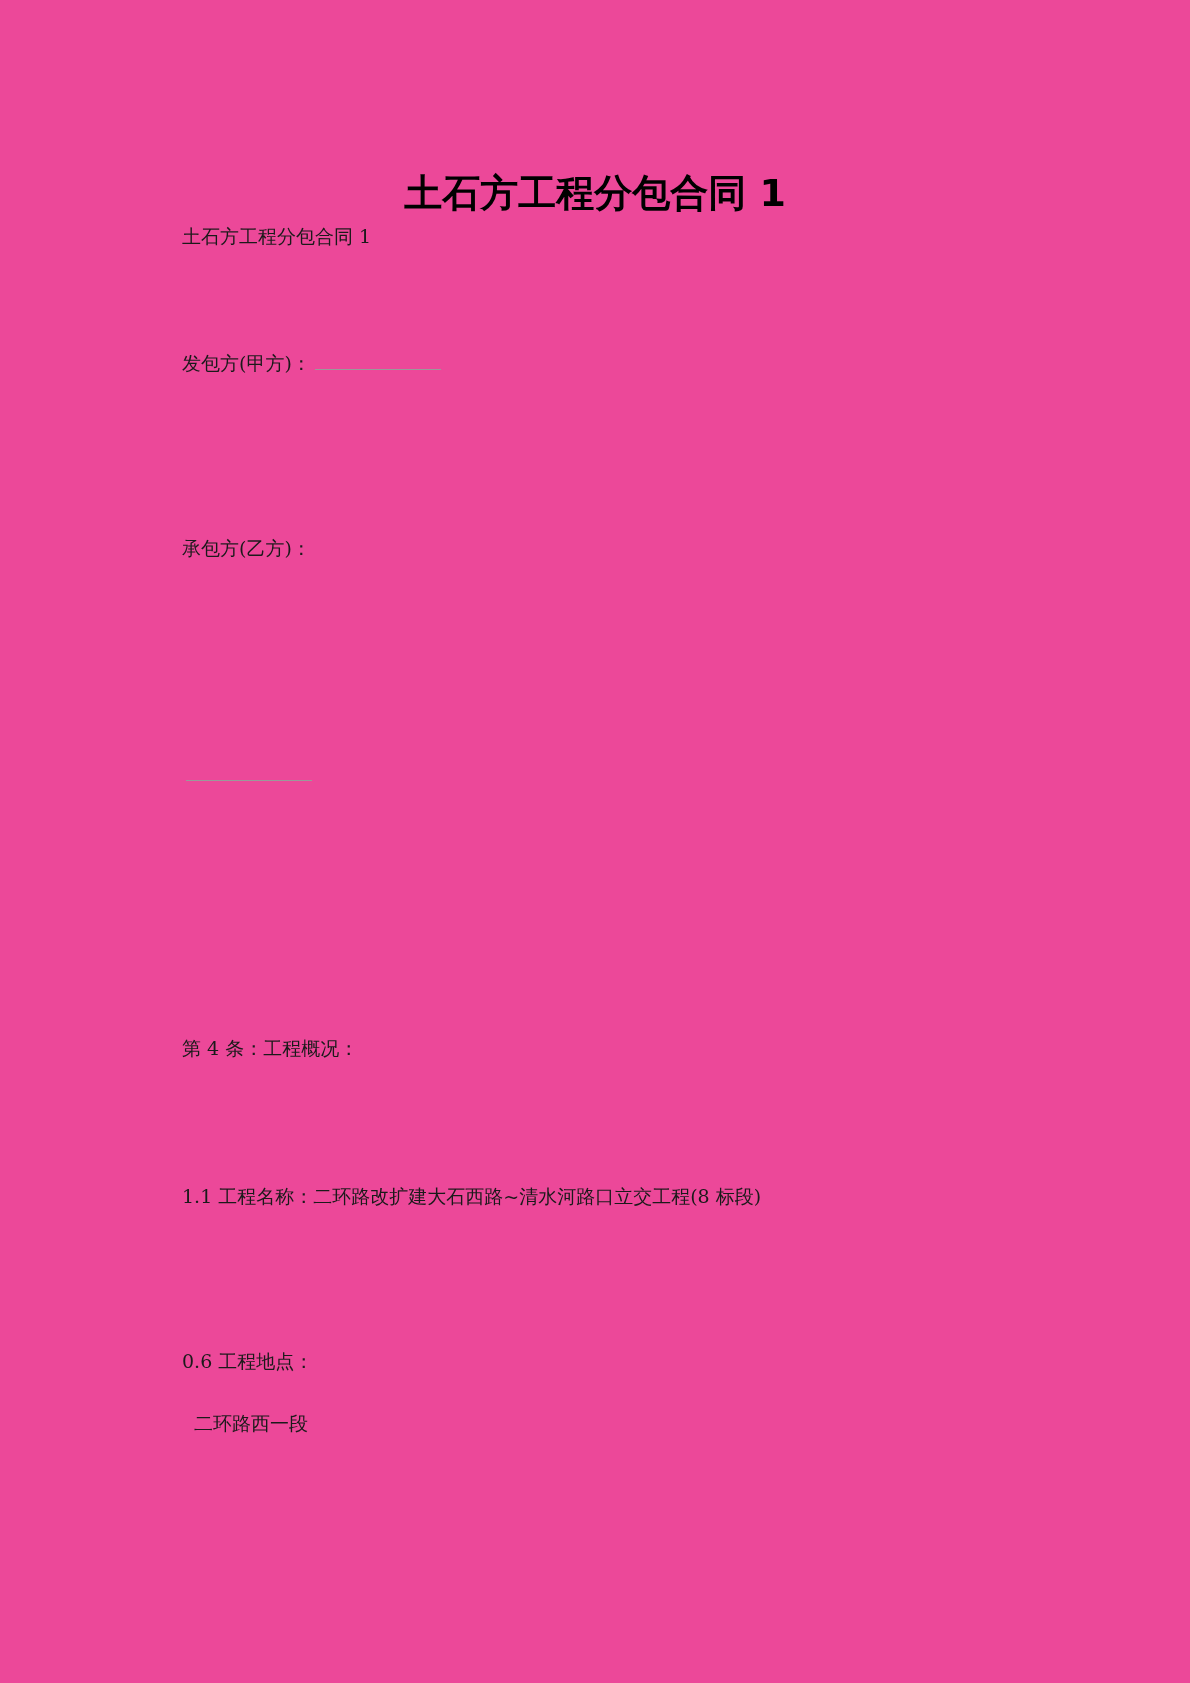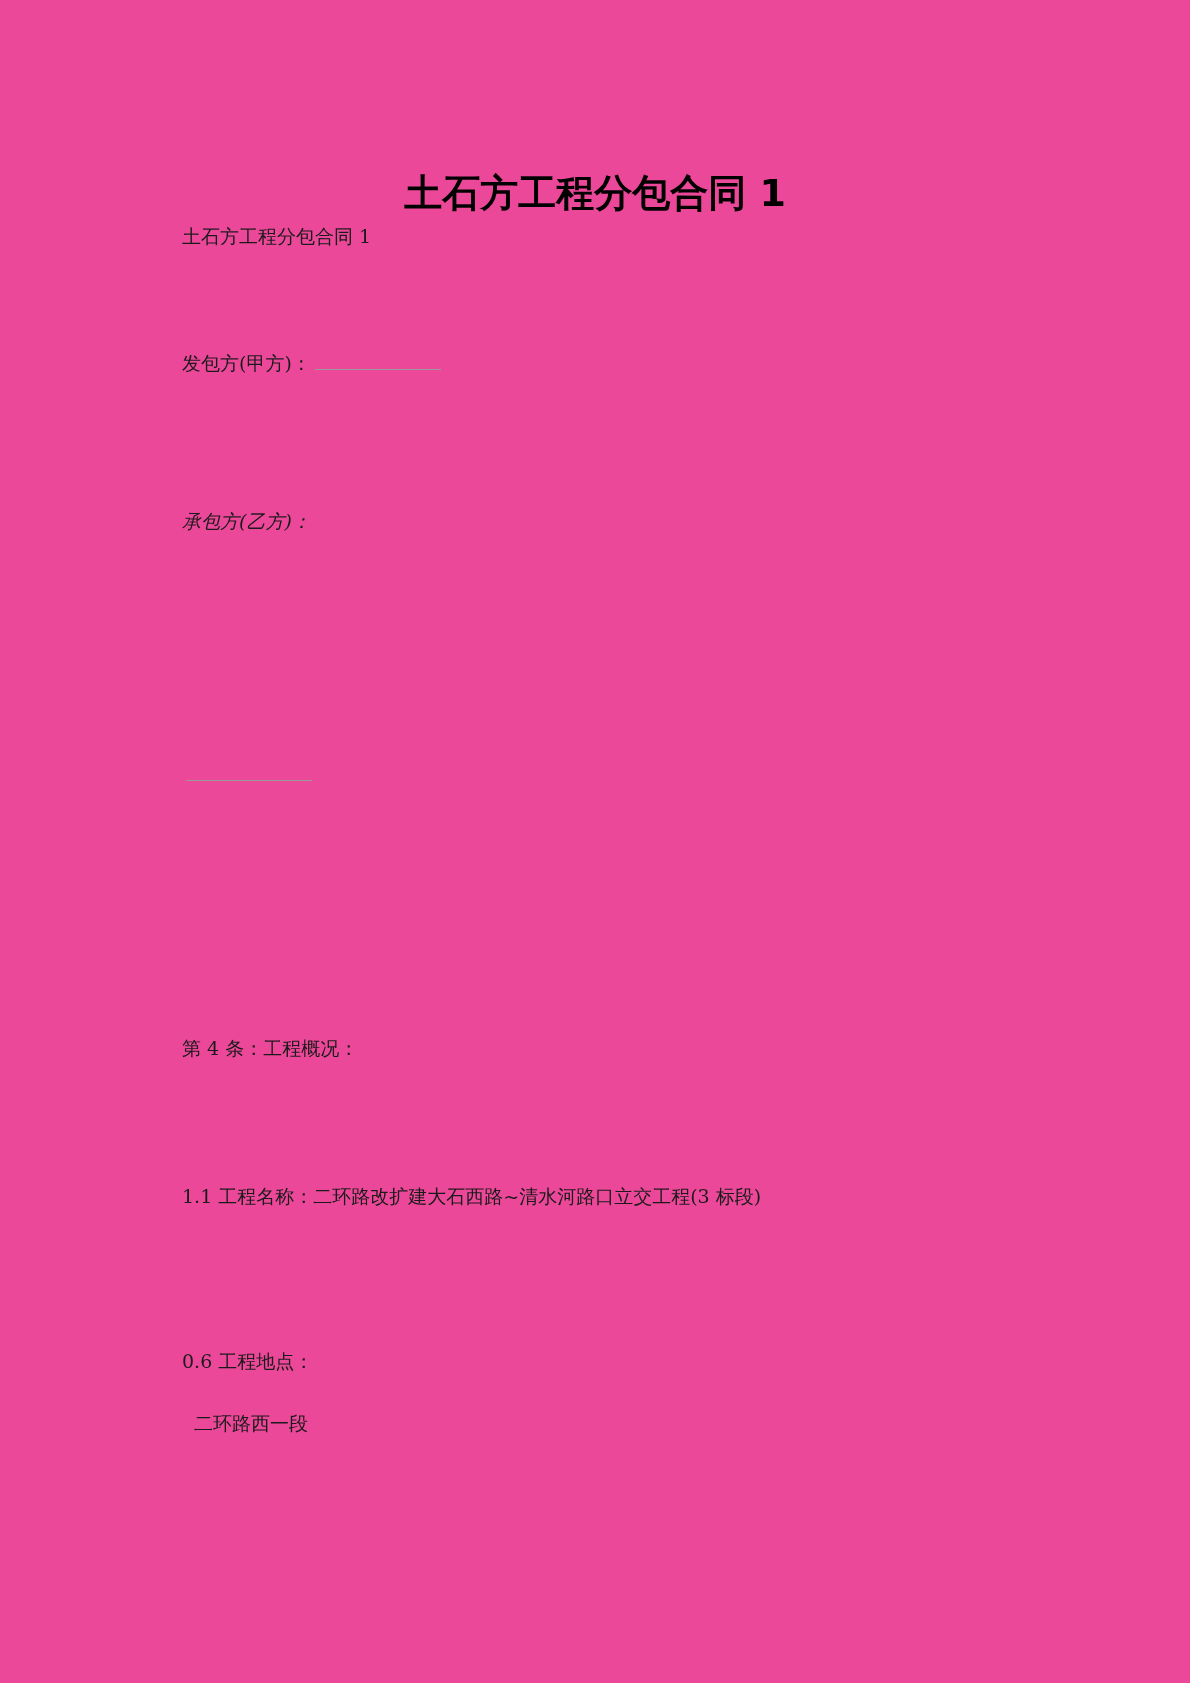--- a/index.html
+++ b/index.html
@@ -32,28 +32,28 @@
 
 <div class="page">
   <div class="title">土石方工程分包合同 1</div>
 
   <div class="line" style="top:224px;">土石方工程分包合同 1</div>
 
   <div class="line" style="top:351px;">
     <span>发包方(甲方)：</span><span class="blank"></span>
   </div>
 
-  <div class="line" style="top:509px;font-style:italic;">
+  <div class="line" style="top:536px;">
     <span>承包方(乙方)：</span>
   </div>
 
   <div class="para">
     <span class="blank"></span>
   </div>
 
   <div class="line" style="top:1036px;">第 4 条：工程概况：</div>
 
-  <div class="line" style="top:1184px;">1.1 工程名称：二环路改扩建大石西路~清水河路口立交工程(3 标段)</div>
+  <div class="line" style="top:1184px;">1.1 工程名称：二环路改扩建大石西路~清水河路口立交工程(8 标段)</div>
 
   <div class="line" style="top:1349px;">0.6 工程地点：</div>
 
   <div class="line" style="top:1411px;margin-left:12px;">二环路西一段</div>
 </div>
 
 </body></html>

